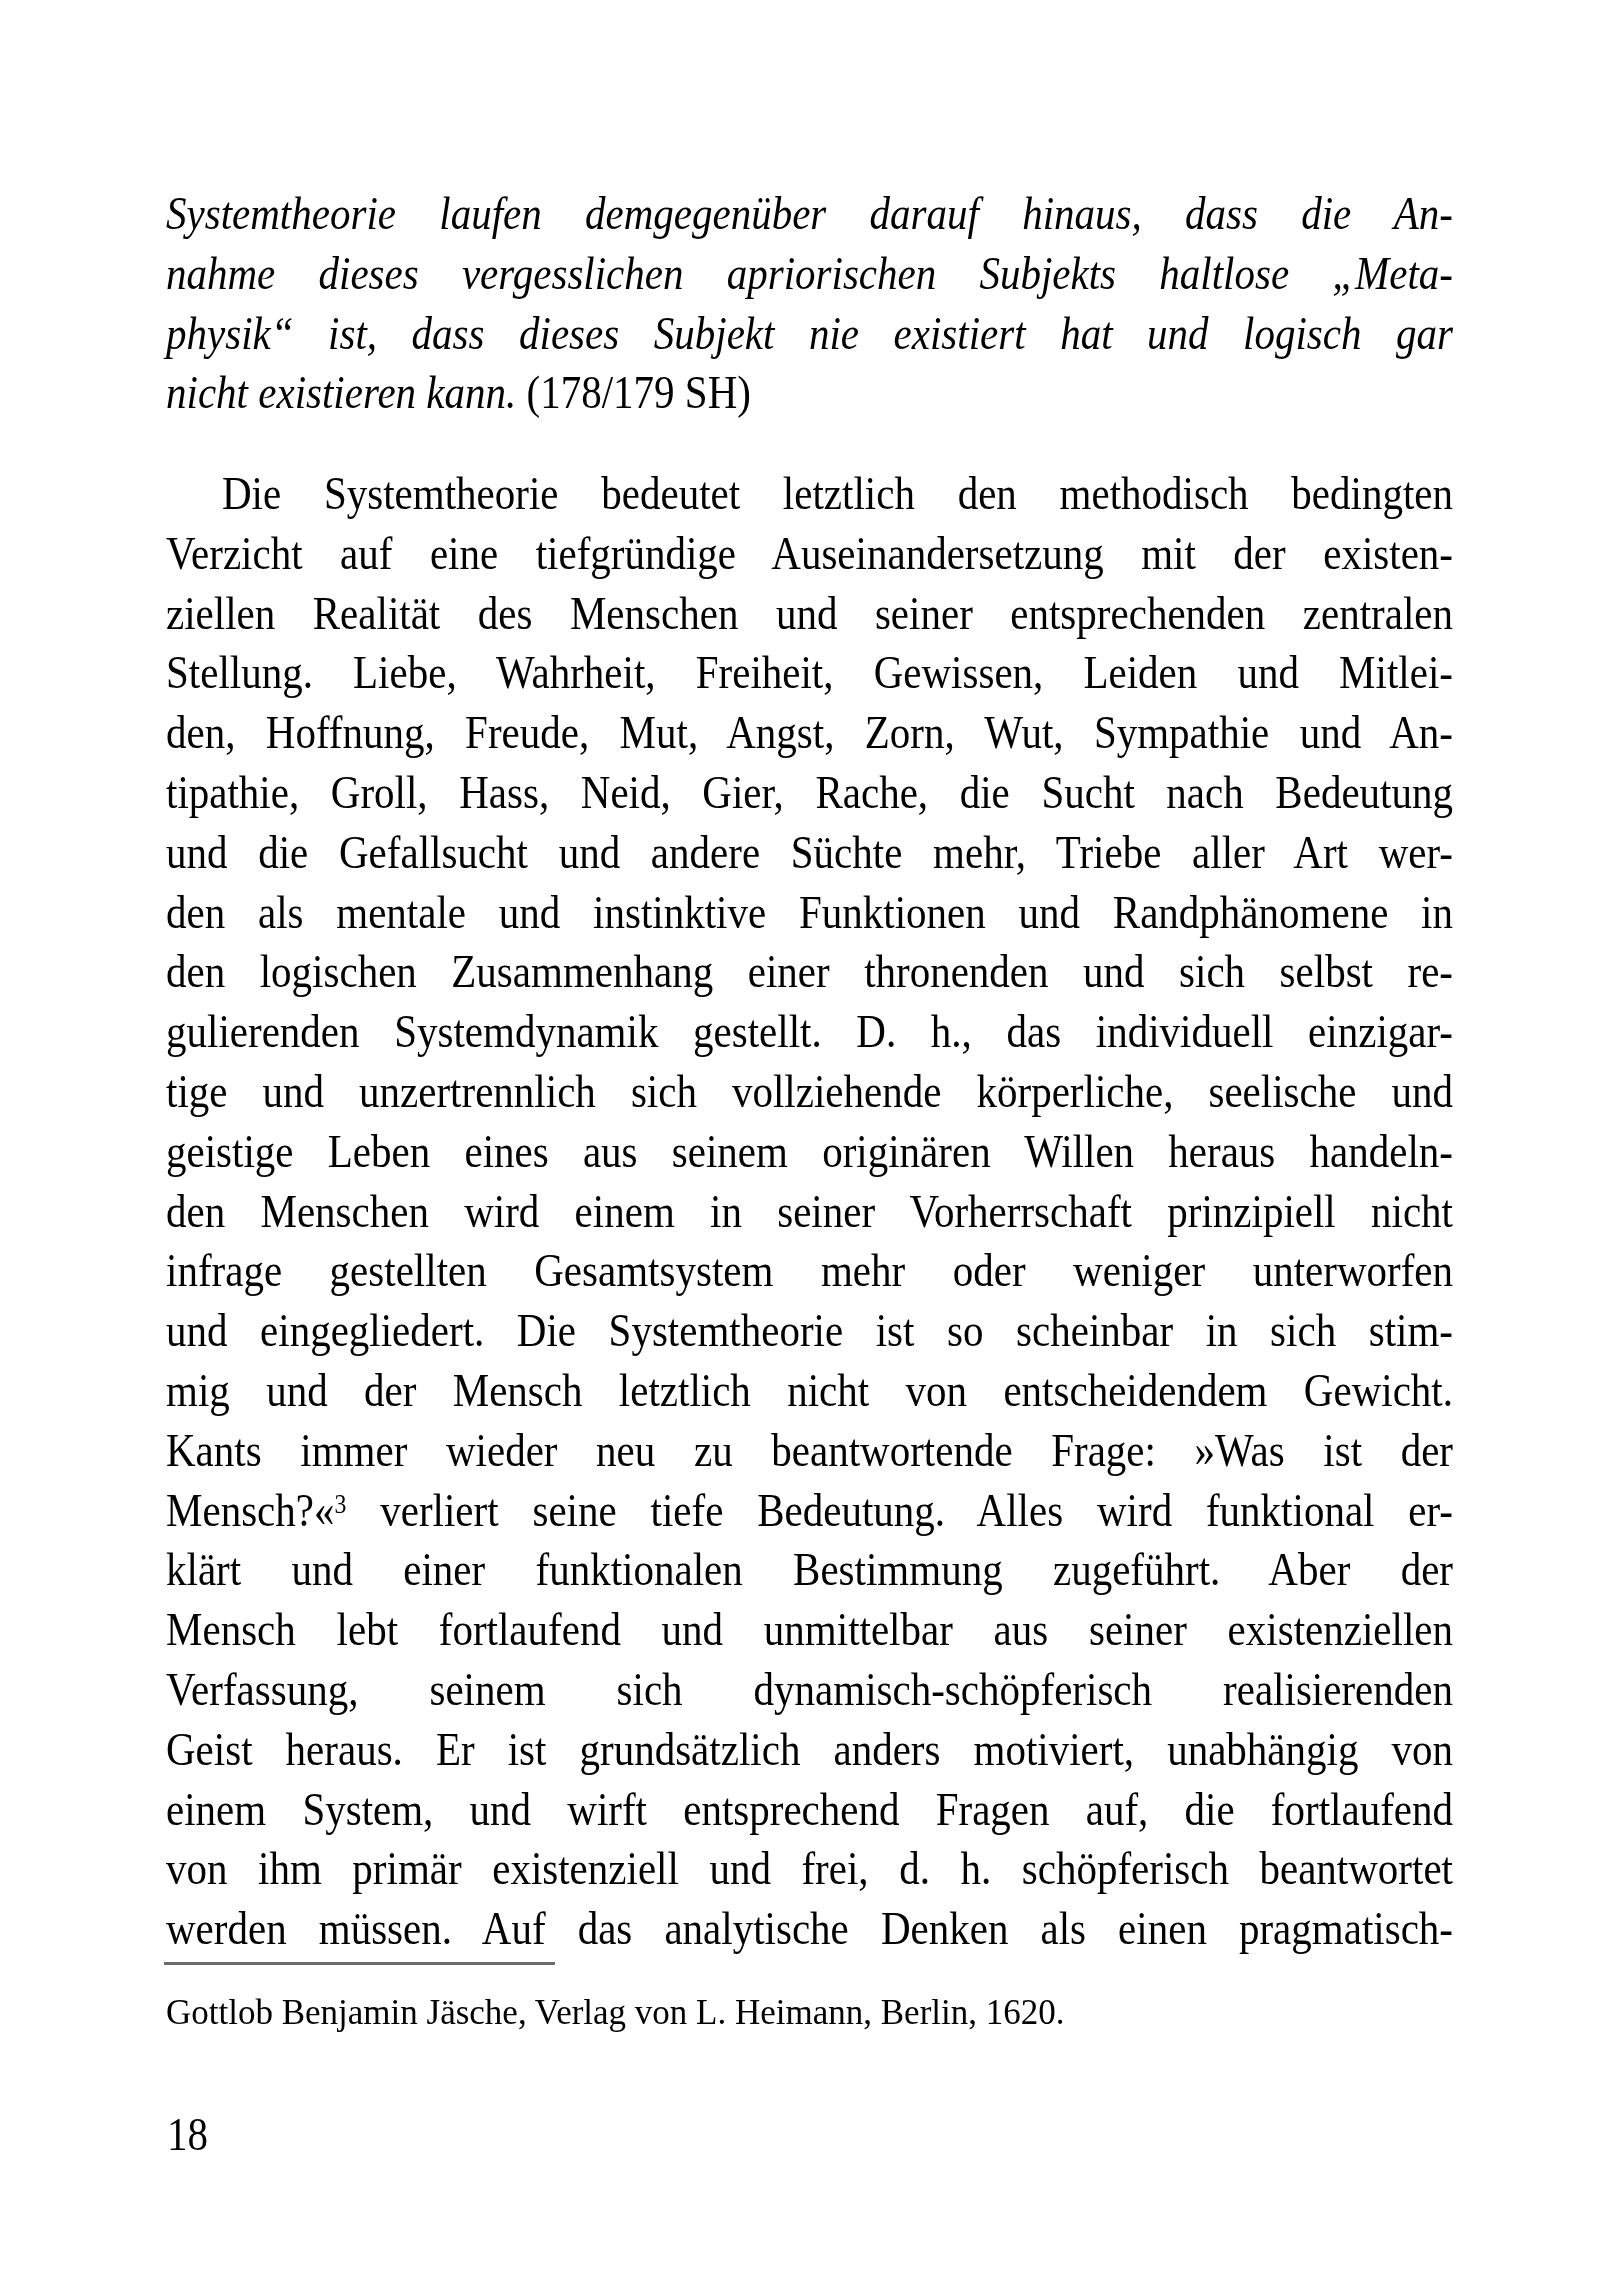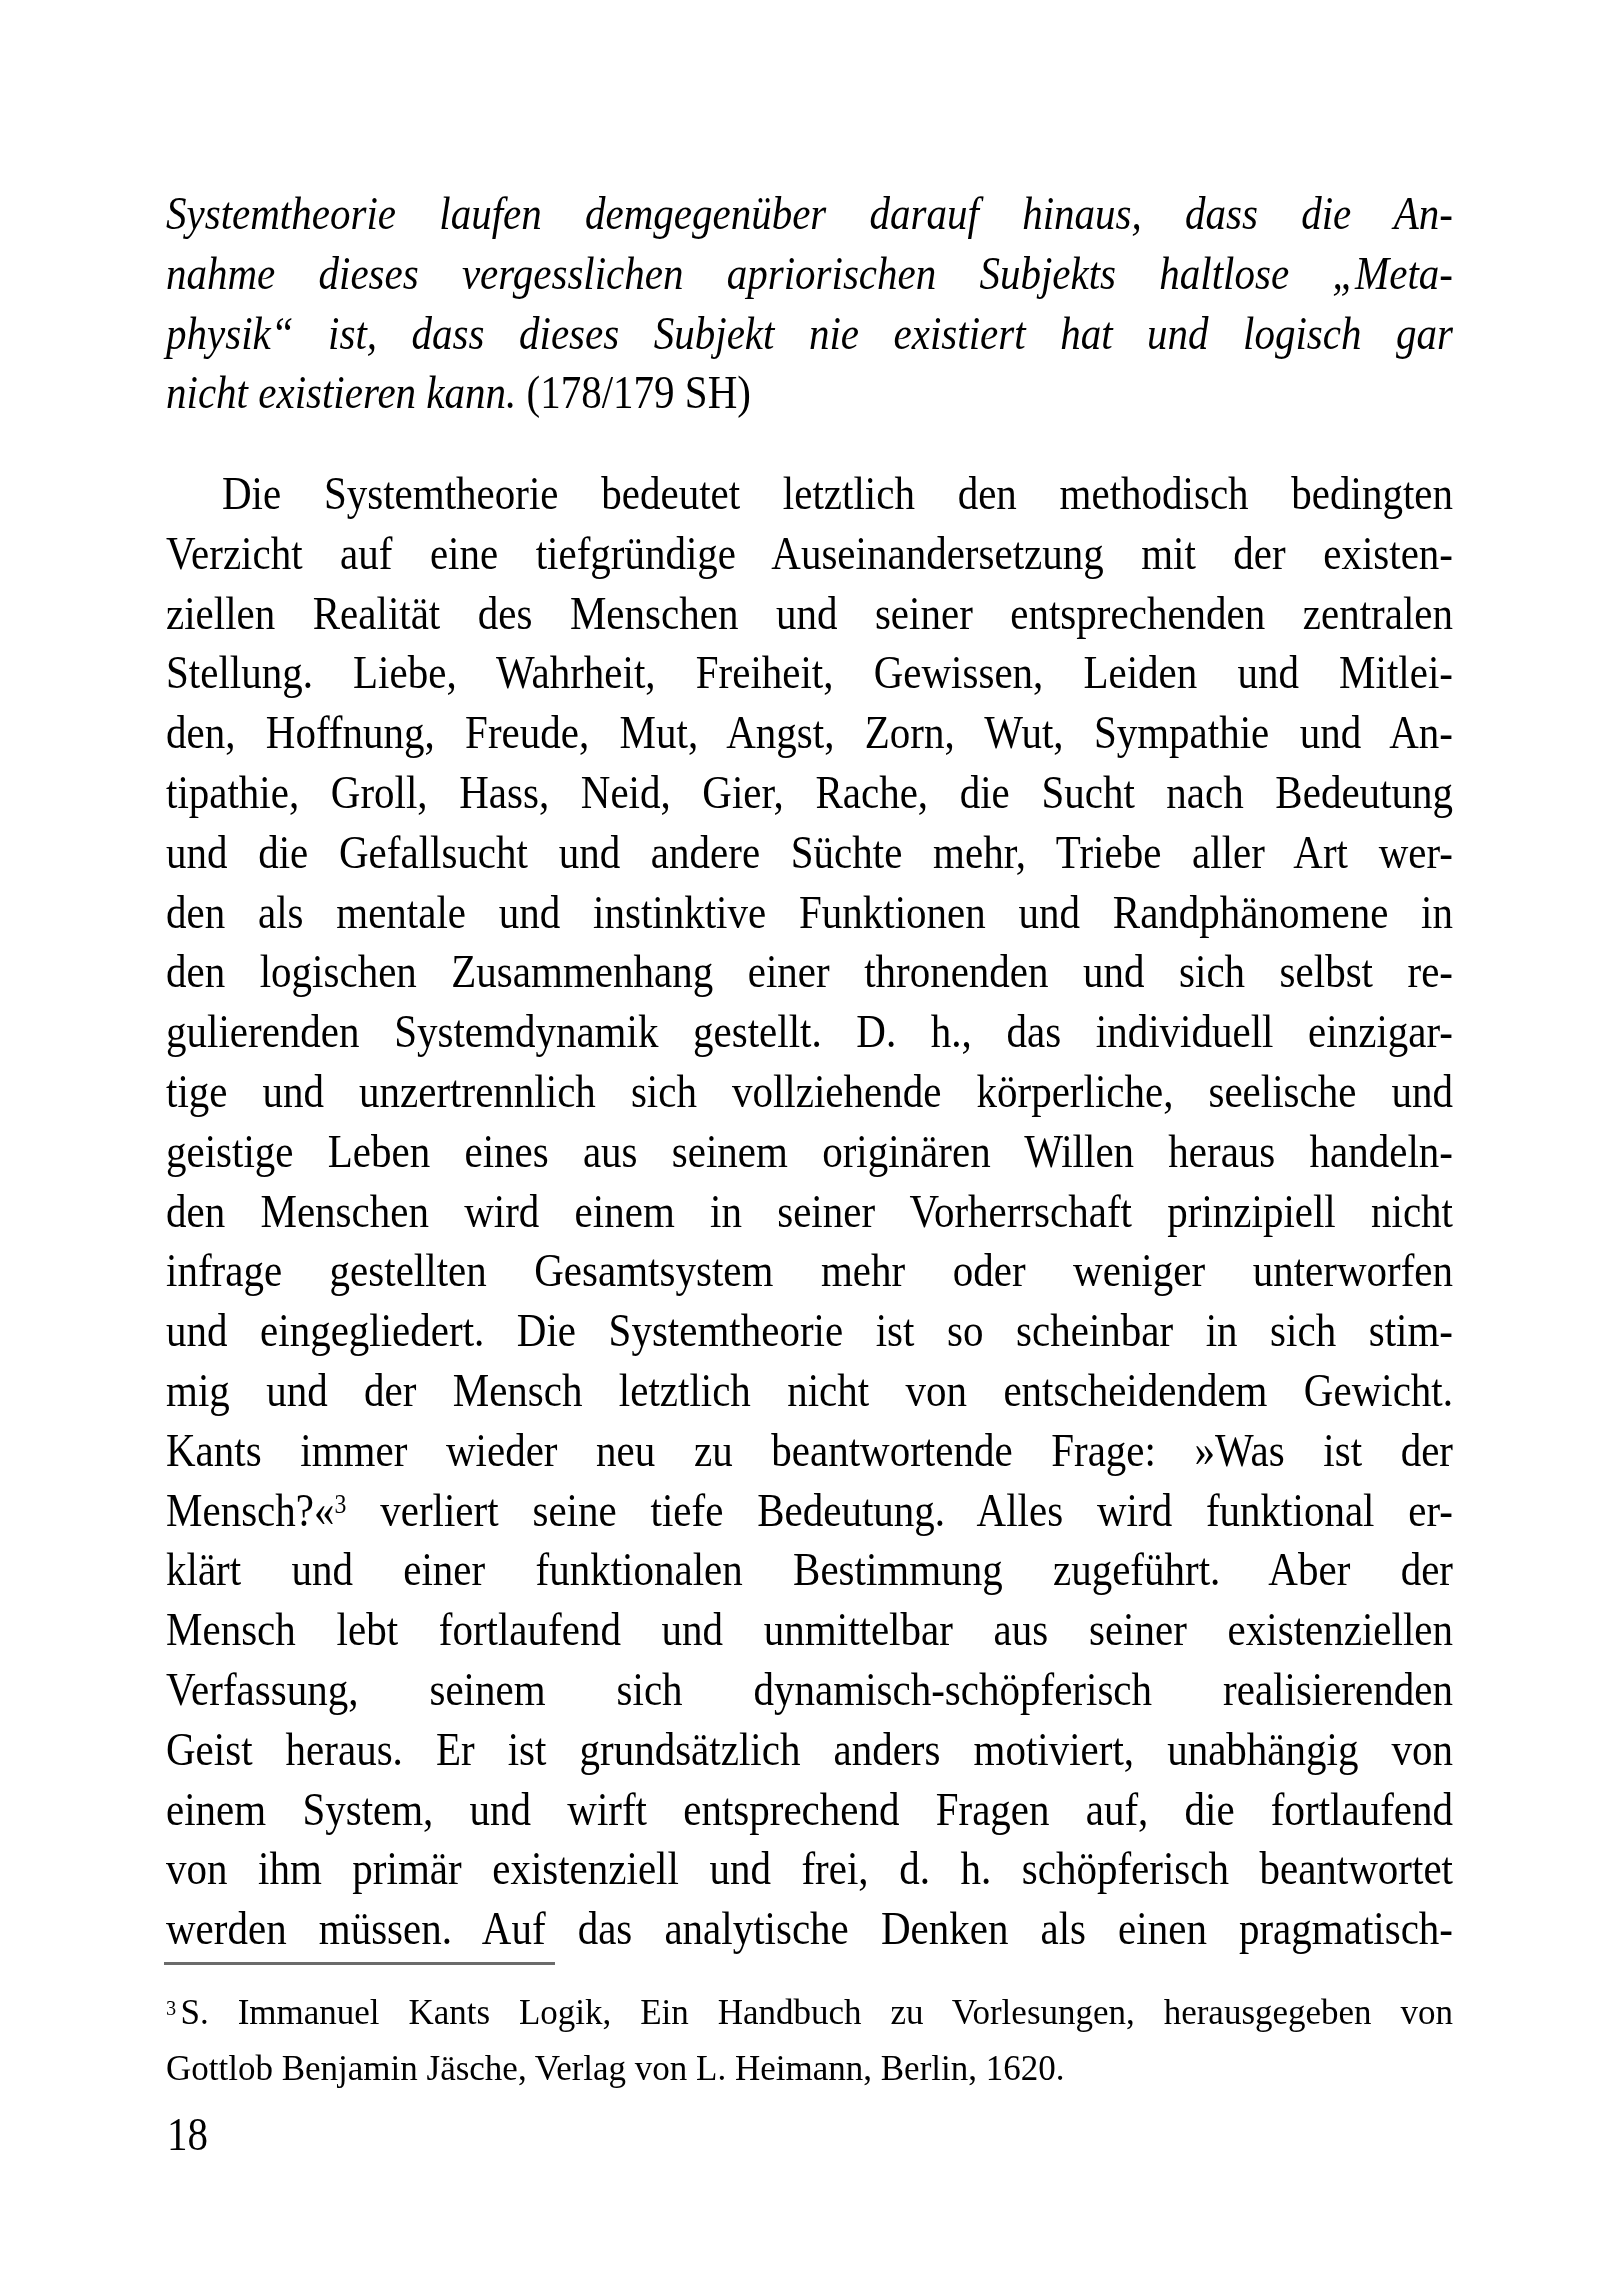--- a/index.html
+++ b/index.html
@@ -114,20 +114,19 @@
     <div class="tline just">Verfassung, seinem sich dynamisch-schöpferisch realisierenden</div>
     <div class="tline just">Geist heraus. Er ist grundsätzlich anders motiviert, unabhängig von</div>
     <div class="tline just">einem System, und wirft entsprechend Fragen auf, die fortlaufend</div>
     <div class="tline just">von ihm primär existenziell und frei, d. h. schöpferisch beantwortet</div>
     <div class="tline just">werden müssen. Auf das analytische Denken als einen pragmatisch-</div>
   </div>
 
   <div class="footnote-rule"></div>
 
   <div class="footnote-block">
-    <div class="tline just"><sup class="fnref">3</sup><span>S. Immanuel Kants Logik, Ein Handbuch zu Vorlesungen, herausgegeben von</span></div>
     <div class="tline natural">Gottlob Benjamin Jäsche, Verlag von L. Heimann, Berlin, 1620.</div>
   </div>
 
   <div class="page-number stretch">18</div>
 
 </div>
 
 
 </body></html>

